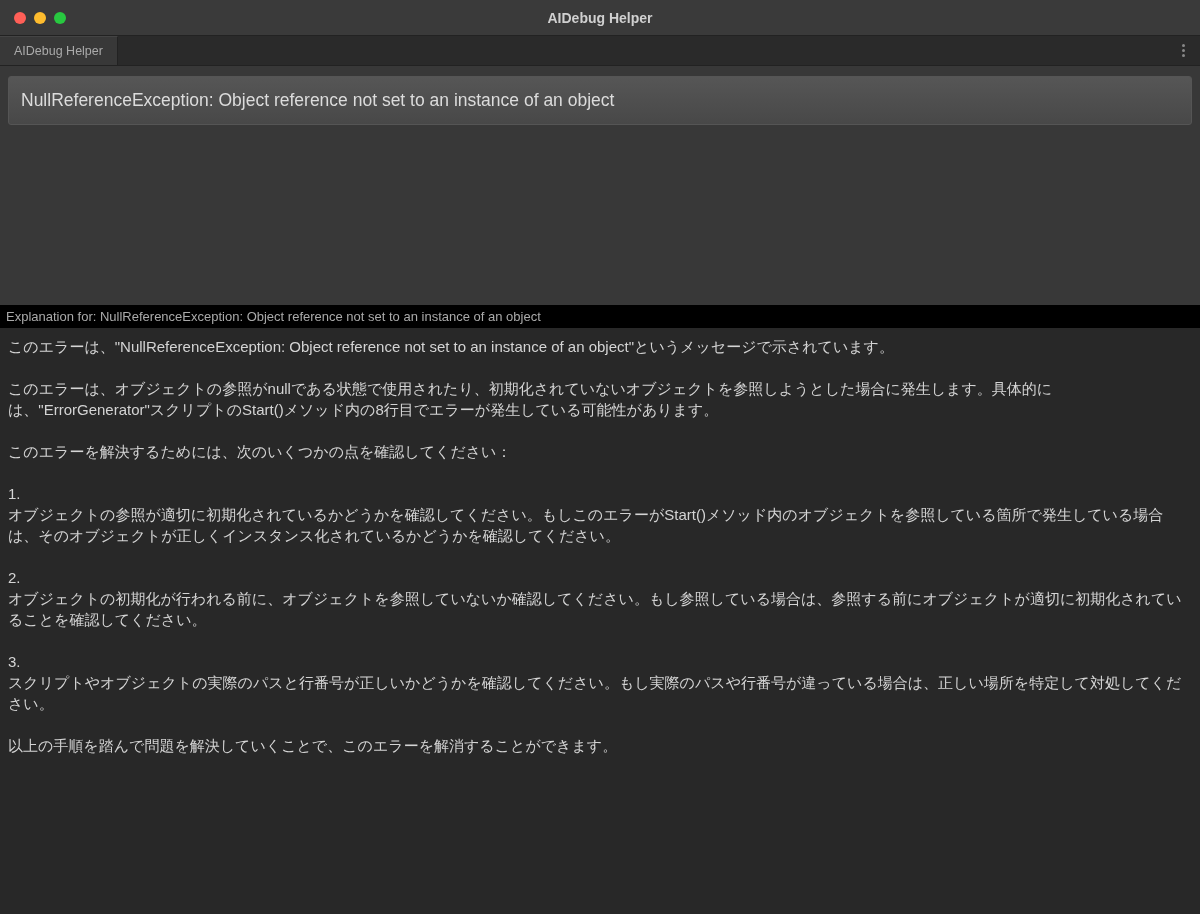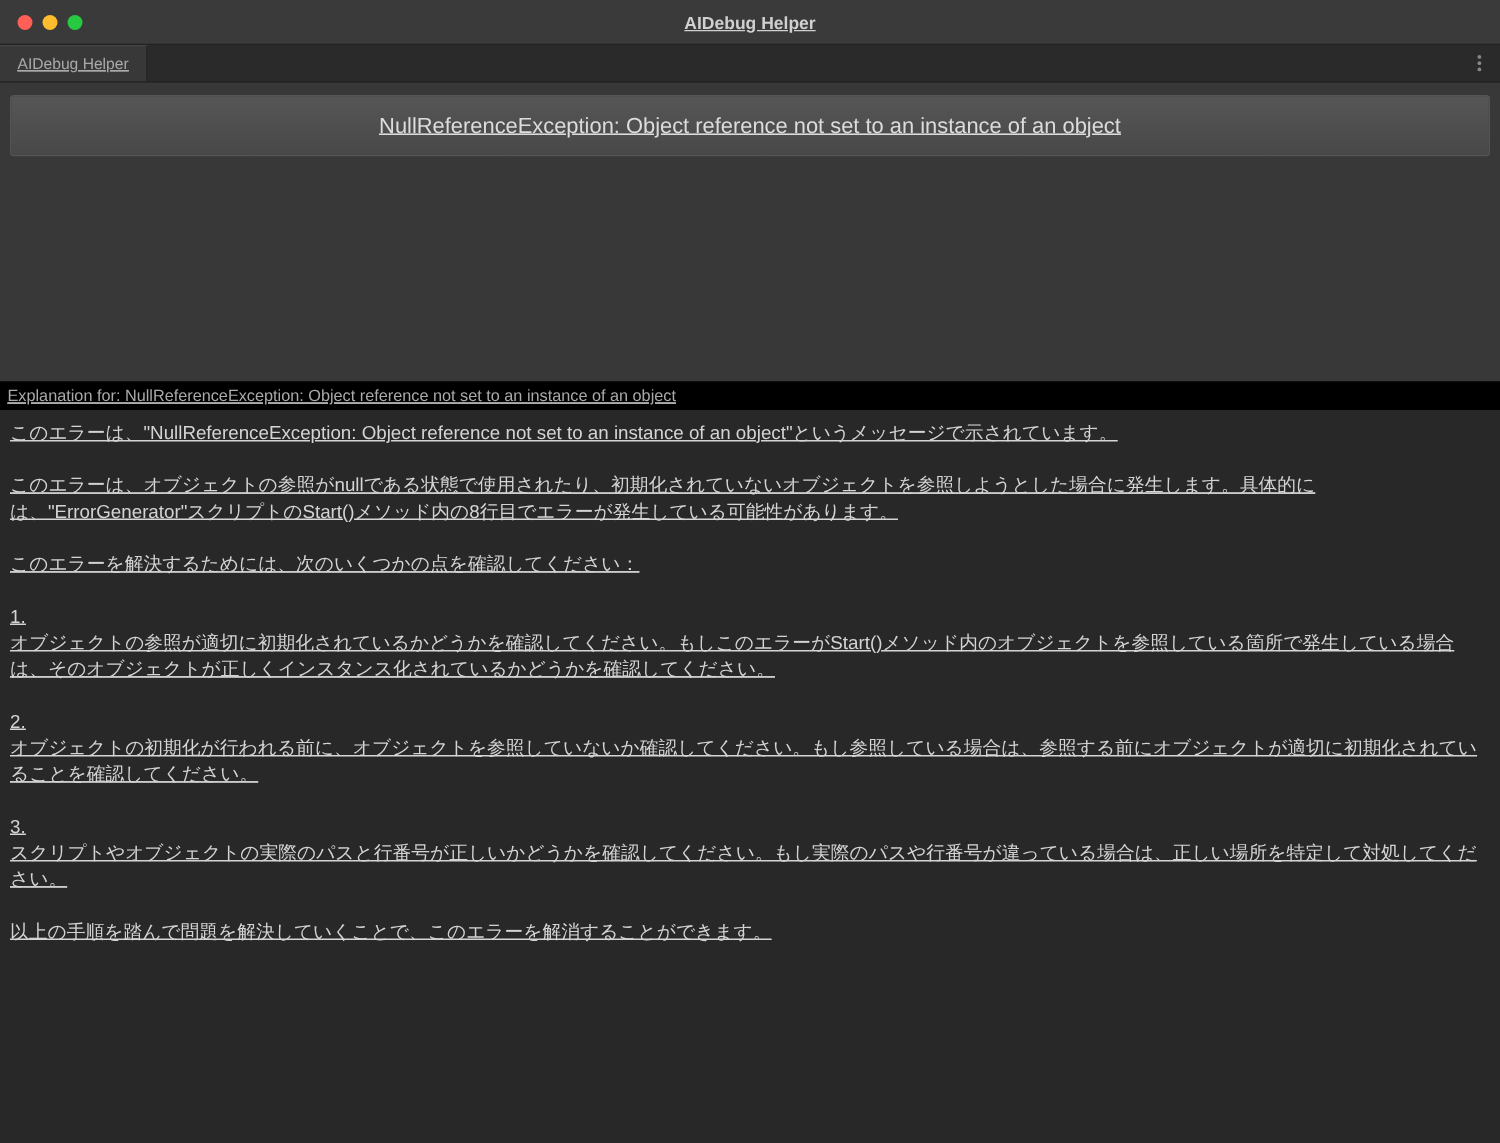--- a/index.html
+++ b/index.html
@@ -1,19 +1,18 @@
 <!DOCTYPE html>
 <html><head>
   <meta charset="utf-8">
   <style>
     * {
       margin: 0;
       padding: 0;
       box-sizing: border-box;
-      text-decoration: underline;
     }
 
     body {
       width: 1200px;
       height: 914px;
       background: #2d2d2d;
       font-family: -apple-system, BlinkMacSystemFont, "Segoe UI", "Hiragino Sans", "Hiragino Kaku Gothic ProN", Meiryo, sans-serif;
       color: #c0c0c0;
       overflow: hidden;
       position: relative;
@@ -108,21 +107,21 @@
       flex-direction: column;
       background: #383838;
     }
 
     .error-banner {
       margin: 10px 8px 10px 8px;
       background: linear-gradient(to bottom, #565656, #484848);
       border: 1px solid #555;
       border-radius: 3px;
       padding: 13px 12px;
-      text-align: center;
+      text-align: left;
       font-size: 17.5px;
       color: #dcdcdc;
     }
 
     .spacer {
       flex-shrink: 0;
       height: 170px;
       background: #383838;
     }
 

